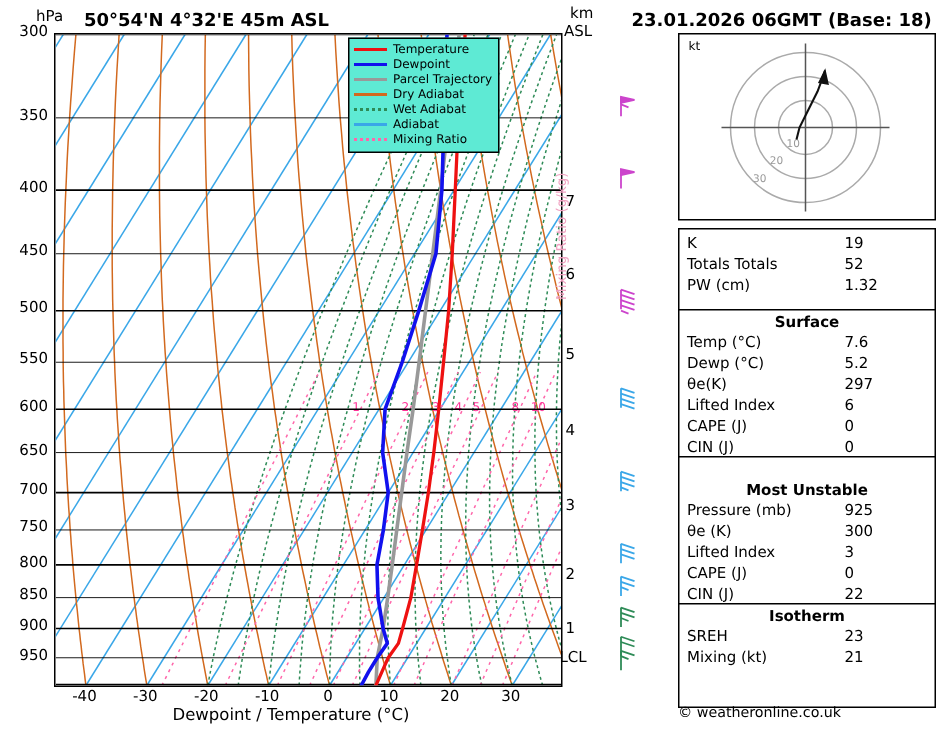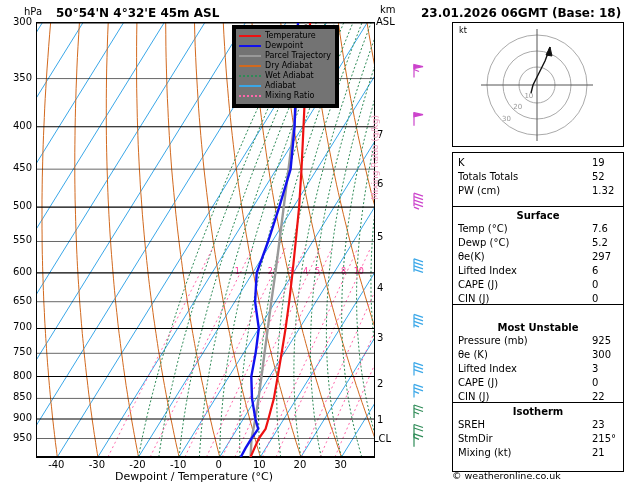--- a/index.html
+++ b/index.html
@@ -22,39 +22,39 @@
   #plot{position:absolute;left:36px;top:22px;width:337px;height:434px;border:1px solid #000;overflow:hidden;background:#fff;}
   #plotsvg{position:absolute;left:0;top:0;}
 
   
   .ylab{position:absolute;font-size:10px;text-align:right;width:30px;left:2px;}
   .xlab{position:absolute;font-size:10px;text-align:center;width:30px;}
   #xaxis-title{position:absolute;left:115px;top:470px;font-size:11px;}
   .kmlab{position:absolute;font-size:10px;left:377px;}
 
   
-  #legend{position:absolute;left:232px;top:25px;background:#737373;border:4px solid #000000;padding:2px 4px 3px 3px;}
+  #legend{position:absolute;left:232px;top:25px;background:#5eead4;border:1px solid #000000;padding:2px 4px 3px 3px;}
   .lgrow{display:flex;align-items:center;height:9px;margin-bottom:1px;}
   .lgline{width:22px;height:0;border-top-width:2px;border-top-style:solid;margin-right:4px;}
   .lgtxt{font-size:8px;line-height:8px;}
 
   
   #mixrot{position:absolute;left:370px;top:200px;font-size:9px;color:#f0a0c0;
      transform:rotate(-90deg);transform-origin:left top;white-space:nowrap;}
 
   
   .panel{position:absolute;border:1px solid #000;background:#fff;}
   #hodo{left:452px;top:22px;width:170px;height:123px;}
   #tbl1{left:452px;top:152px;width:170px;height:52px;}
   #tbl2{left:452px;top:206px;width:170px;height:96px;}
   #tbl3{left:452px;top:304px;width:170px;height:96px;}
   #tbl4{left:452px;top:402px;width:170px;height:66px;}
   .row{position:relative;height:14px;font-size:10px;}
   .rk{position:absolute;left:5px;}
-  .rv{position:absolute;left:110px;margin-left:29px;}
+  .rv{position:absolute;left:110px;}
   .ctr{text-align:center;font-size:10px;height:14px;line-height:14px;}
   #credit{position:absolute;left:452px;top:470px;font-size:9.5px;}
 
   .wind-col{position:absolute;left:398px;top:22px;width:40px;height:434px;}
 </style>
 </head>
 <body>
 
 <div class="root">
 
@@ -377,23 +377,19 @@
         <span class="rv">22</span>
       </div>
     </div>
   <div class="panel" id="tbl4" style="padding-top: 2px;">
       <div class="ctr b">Isotherm</div>
       <div class="row">
         <span class="rk">SREH</span>
         <span class="rv">23</span>
       </div>
       <div class="row">
-        <span class="rk">StmDir</span>
-        <span class="rv">215°</span>
-      </div>
-      <div class="row">
         <span class="rk">Mixing (kt)</span>
         <span class="rv">21</span>
       </div>
     </div>
 
   <div class="t" id="credit">© weatheronline.co.uk</div>
 </div>
 
 </body></html>

